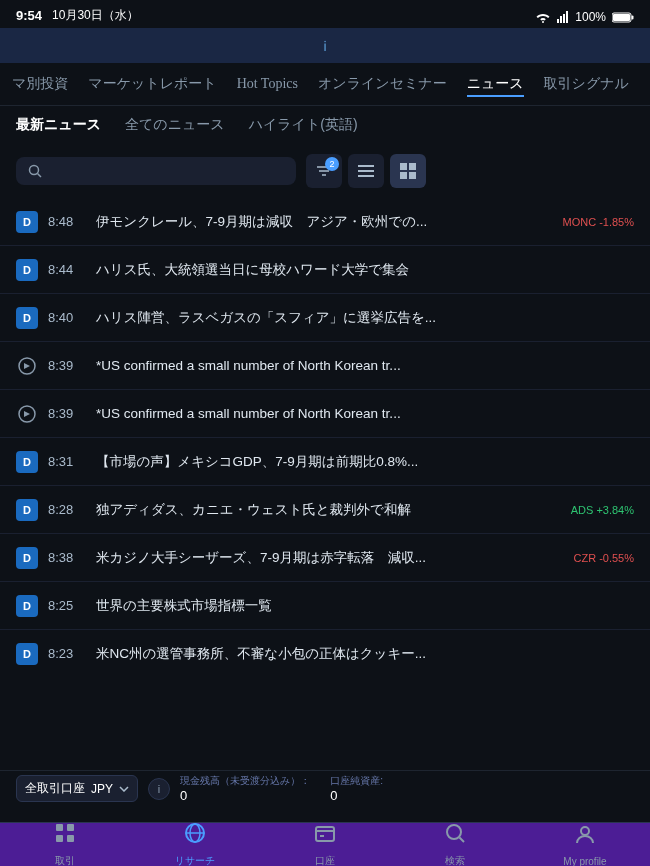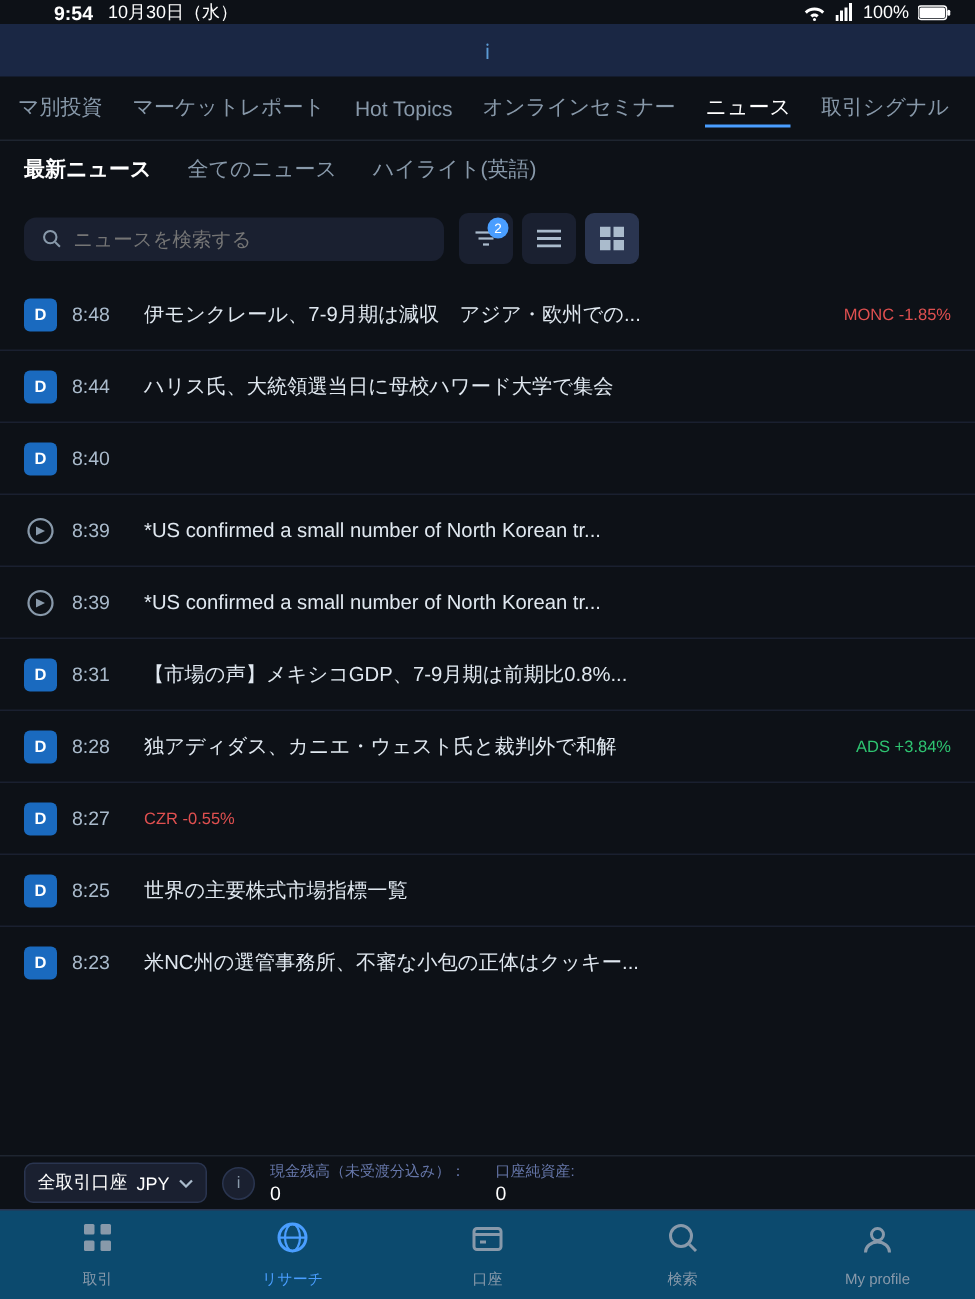--- a/index.html
+++ b/index.html
@@ -10,25 +10,24 @@
       color: #ffffff;
       font-family: -apple-system, 'Hiragino Sans', 'Yu Gothic', sans-serif;
       overflow: hidden;
       position: relative;
     }
 
     
     .status-bar {
       display: flex;
       justify-content: space-between;
-      align-items: center;
+      align-items: flex-end;
       padding: 4px 16px;
-      height: 16px;
+      height: 28px;
       background: #0d1117;
-      margin-left: 20px;
     }
     .status-time {
       font-size: 13px;
       font-weight: 600;
       color: #fff;
     }
     .status-date {
       font-size: 12px;
       color: #fff;
       margin-left: 6px;
@@ -65,20 +64,21 @@
       scrollbar-width: none;
       border-bottom: 1px solid #1e2530;
     }
     .top-nav::-webkit-scrollbar { display: none; }
     .nav-item {
       font-size: 14px;
       color: #8899aa;
       cursor: pointer;
       padding: 4px 0;
       flex-shrink: 0;
+      font-family: Liberation Serif, serif;
     }
     .nav-item.active {
       color: #ffffff;
       border-bottom: 2px solid #4a9eff;
       padding-bottom: 2px;
     }
 
     
     .tab-row {
       display: flex;
@@ -271,24 +271,24 @@
     }
     .balance-label { font-size: 10px; color: #6677aa; }
     .balance-value { font-size: 13px; color: #ffffff; }
 
     
     .bottom-nav {
       position: absolute;
       bottom: 0;
       left: 0;
       right: 0;
-      background: #0c4a6e;
+      background: #4c1d95;
       border-top: 1px solid #2a3550;
       display: flex;
-      height: 60px;
+      height: 44px;
       align-items: center;
     }
     .nav-tab {
       flex: 1;
       display: flex;
       flex-direction: column;
       align-items: center;
       justify-content: center;
       gap: 3px;
       cursor: pointer;
@@ -352,21 +352,20 @@
     <span class="tab-item">全てのニュース</span>
     <span class="tab-item">ハイライト(英語)</span>
   </div>
 
 <div class="search-row">
   <div class="search-box">
     <svg width="14" height="14" viewBox="0 0 14 14">
       <circle cx="6" cy="6" r="4.5" stroke="#8899aa" stroke-width="1.5" fill="none"></circle>
       <line x1="9.5" y1="9.5" x2="13" y2="13" stroke="#8899aa" stroke-width="1.5"></line>
     </svg>
-    <input type="text" placeholder="ニュースを検索する" style="">
   </div>
   <div class="icon-group">
     <button class="filter-btn">
       <svg width="16" height="14" viewBox="0 0 16 14">
         <line x1="1" y1="3" x2="15" y2="3" stroke="#aabbcc" stroke-width="1.5"></line>
         <line x1="3" y1="7" x2="13" y2="7" stroke="#aabbcc" stroke-width="1.5"></line>
         <line x1="6" y1="11" x2="10" y2="11" stroke="#aabbcc" stroke-width="1.5"></line>
       </svg>
       <span class="filter-badge">2</span>
     </button>
@@ -397,20 +396,21 @@
   </div>
     <div class="news-item">
     <div class="news-type-icon icon-d">D</div>
     <span class="news-time">8:44</span>
     <span class="news-title">ハリス氏、大統領選当日に母校ハワード大学で集会</span>
 
   </div>
     <div class="news-item">
     <div class="news-type-icon icon-d">D</div>
     <span class="news-time">8:40</span>
+    <span class="news-title">ハリス陣営、ラスベガスの「スフィア」に選挙広告を...</span>
 
   </div>
     <div class="news-item">
     <div class="news-type-icon icon-audio">
       <svg width="18" height="18" viewBox="0 0 18 18">
           <circle cx="9" cy="9" r="8" stroke="#8899aa" stroke-width="1.5" fill="none"></circle>
           <path d="M6 6l6 3-6 3z" fill="#8899aa"></path>
         </svg>
     </div>
     <span class="news-time">8:39</span>
@@ -435,21 +435,22 @@
 
   </div>
     <div class="news-item">
     <div class="news-type-icon icon-d">D</div>
     <span class="news-time">8:28</span>
     <span class="news-title">独アディダス、カニエ・ウェスト氏と裁判外で和解</span>
     <span class="news-ticker ticker-pos">ADS +3.84%</span>
   </div>
     <div class="news-item">
     <div class="news-type-icon icon-d">D</div>
-    <span class="news-time">8:27</span>
+    <span class="news-time">8:38</span>
+    <span class="news-title">米カジノ大手シーザーズ、7-9月期は赤字転落　減収...</span>
     <span class="news-ticker ticker-neg">CZR -0.55%</span>
   </div>
     <div class="news-item">
     <div class="news-type-icon icon-d">D</div>
     <span class="news-time">8:25</span>
     <span class="news-title">世界の主要株式市場指標一覧</span>
 
   </div>
     <div class="news-item">
     <div class="news-type-icon icon-d">D</div>

